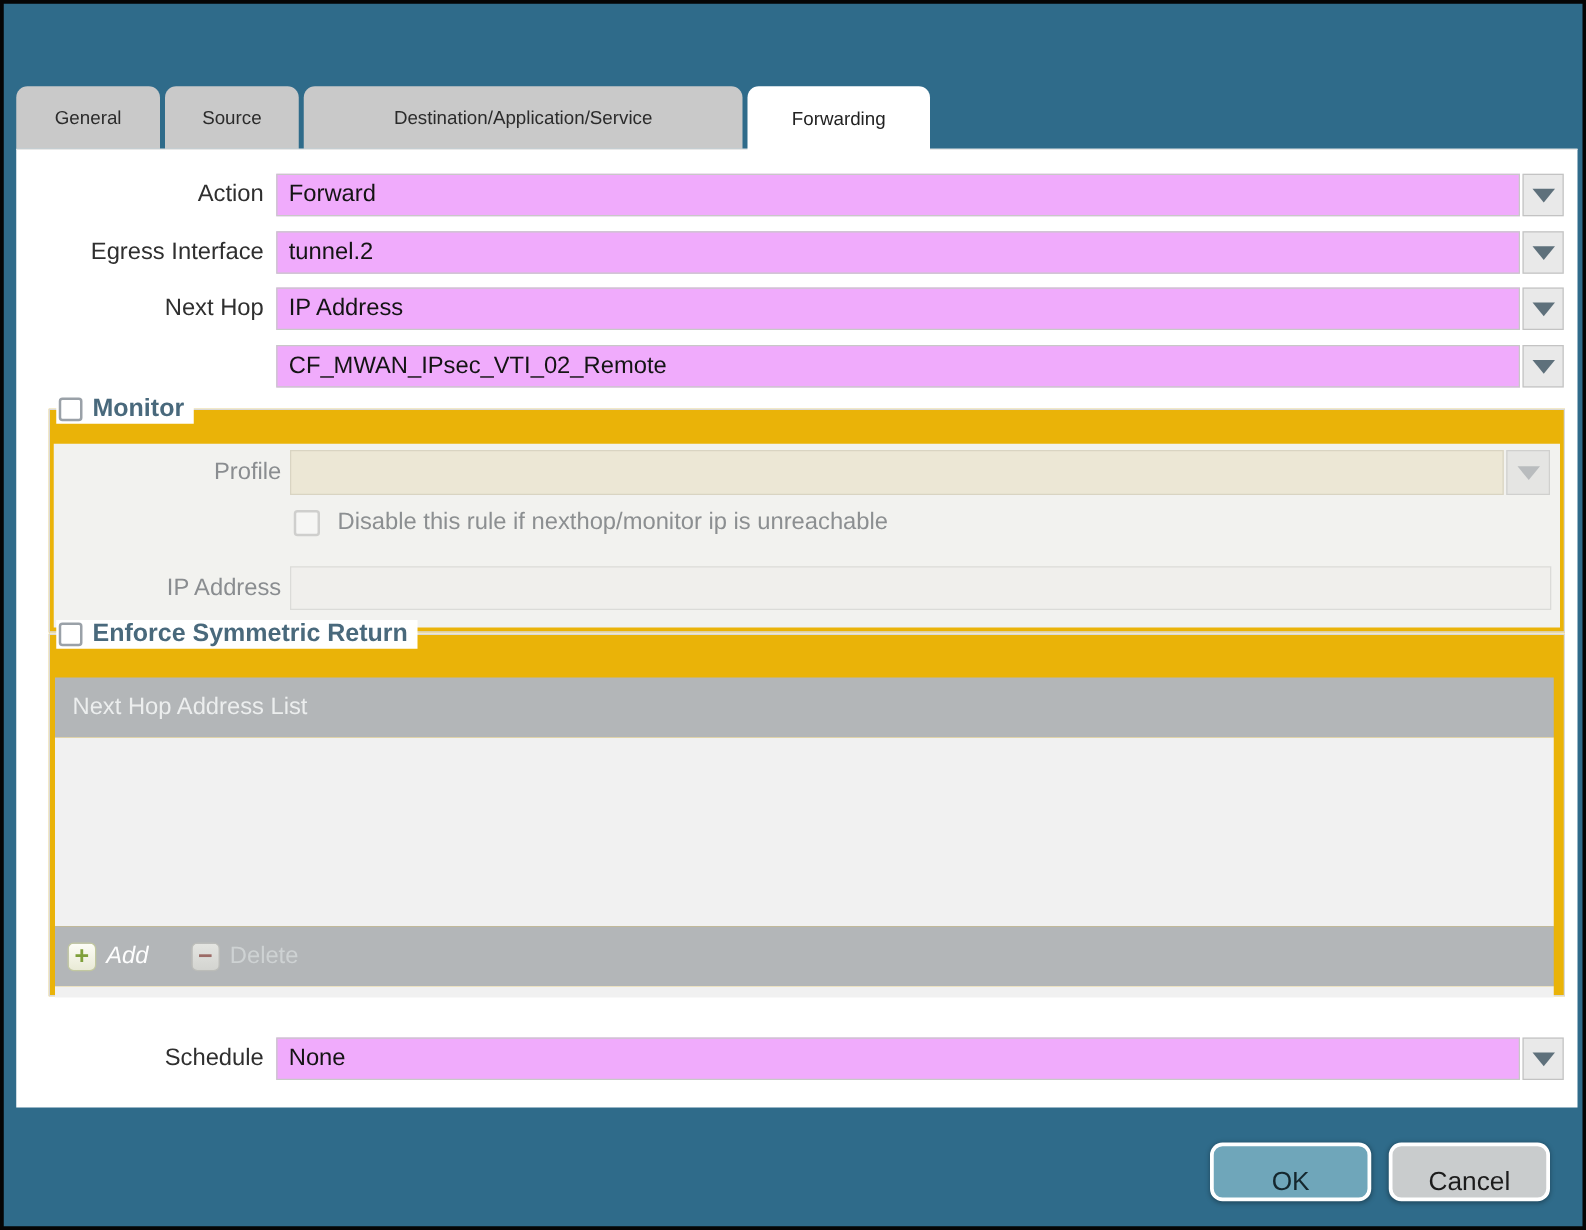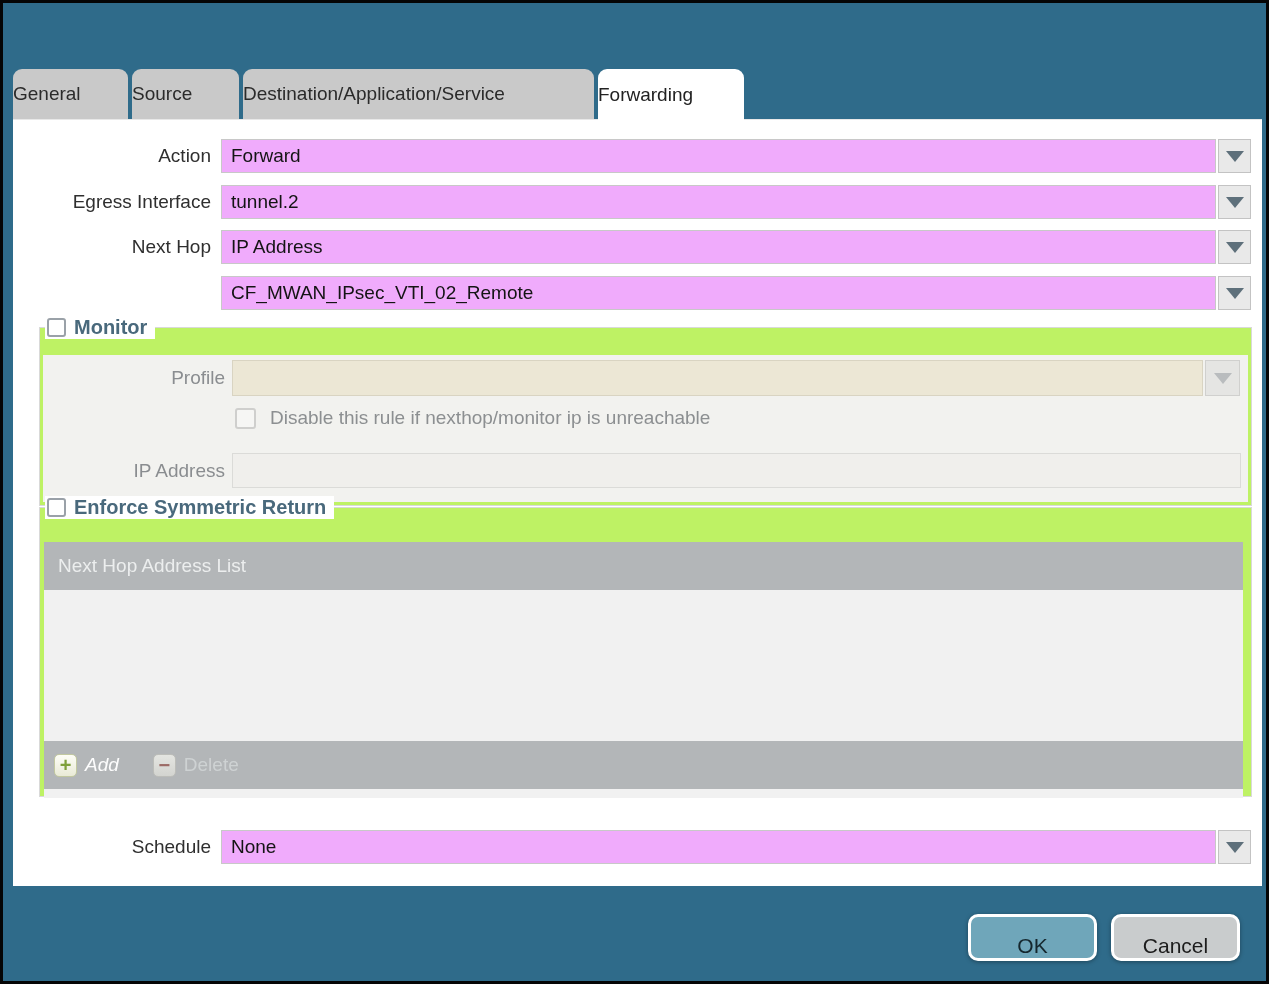--- a/index.html
+++ b/index.html
@@ -15,21 +15,21 @@
   .titlebar { position:absolute; left:0; top:0; width:100%; height:62px; }
   .title { position:absolute; left:15px; top:16px; color:#ffffff; font-size:22px; font-weight:400; letter-spacing:.2px; }
   .help { position:absolute; right:13px; top:12px; width:28px; height:28px; border-radius:50%;
           background:radial-gradient(circle at 35% 30%, #ffffff 0%, #eaf4fb 45%, #9cc6e2 100%);
           box-shadow:0 0 3px rgba(255,255,255,.8); display:flex; align-items:center; justify-content:center;
           cursor:pointer; }
   .help span { color:#2b72a8; font-weight:bold; font-size:17px; line-height:1; }
 
   
   .tab { position:absolute; top:66px; height:50px; background:#c9c9c9; border-radius:9px 9px 0 0;
-         display:flex; align-items:center; justify-content:flex-start; color:#2b2b2b; font-size:19px; cursor:pointer; }
+         display:flex; align-items:center; justify-content:center; color:#2b2b2b; font-size:15px; cursor:pointer; }
   .tab.active { background:#ffffff; height:52px; color:#222; }
   .tab-general { left:10px; width:115px; }
   .tab-source { left:129px; width:107px; }
   .tab-dest { left:240px; width:351px; }
   .tab-forwarding { left:595px; width:146px; z-index:3; }
 
   
   .content { position:absolute; left:10px; top:116px; width:1249px; height:767px; background:#ffffff;
              border-top:1px solid #e8e8e8; z-index:2; }
 
@@ -44,21 +44,21 @@
               border-top:11px solid #5e707b; }
   .dd-btn.disabled .dd-arrow { border-top-color:#b9bcbe; }
 
   .r-action { top:19px; }
   .r-egress { top:65px; }
   .r-nexthop { top:110px; }
   .r-nexthopval { top:156px; }
   .r-schedule { top:710px; }
 
   
-  .fieldset { position:absolute; left:26px; width:1213px; border:1px solid #d9d9d9; background:#bef264; }
+  .fieldset { position:absolute; left:26px; width:1213px; border:1px solid #d9d9d9; background:#eab308; }
   .fs-monitor { top:207px; height:179px; }
   .fs-symret { top:387px; height:290px; }
   .legend { position:absolute; top:-12px; left:5px; background:#ffffff; padding:0 8px 0 2px;
             display:flex; align-items:center; gap:8px; }
   .cbx { width:19px; height:19px; background:#ffffff; border:2px solid #9aa1a8; border-radius:3px; cursor:pointer; }
   .legend .section-title { color:#49697c; font-size:20px; font-weight:bold; white-space:nowrap; }
 
   
   .mon-panel { position:absolute; left:3px; top:27px; width:1205px; height:147px; background:#f2f2ef; }
   .mon-lbl { position:absolute; left:0; width:182px; text-align:right; color:#8a8d90; font-size:19px; }

